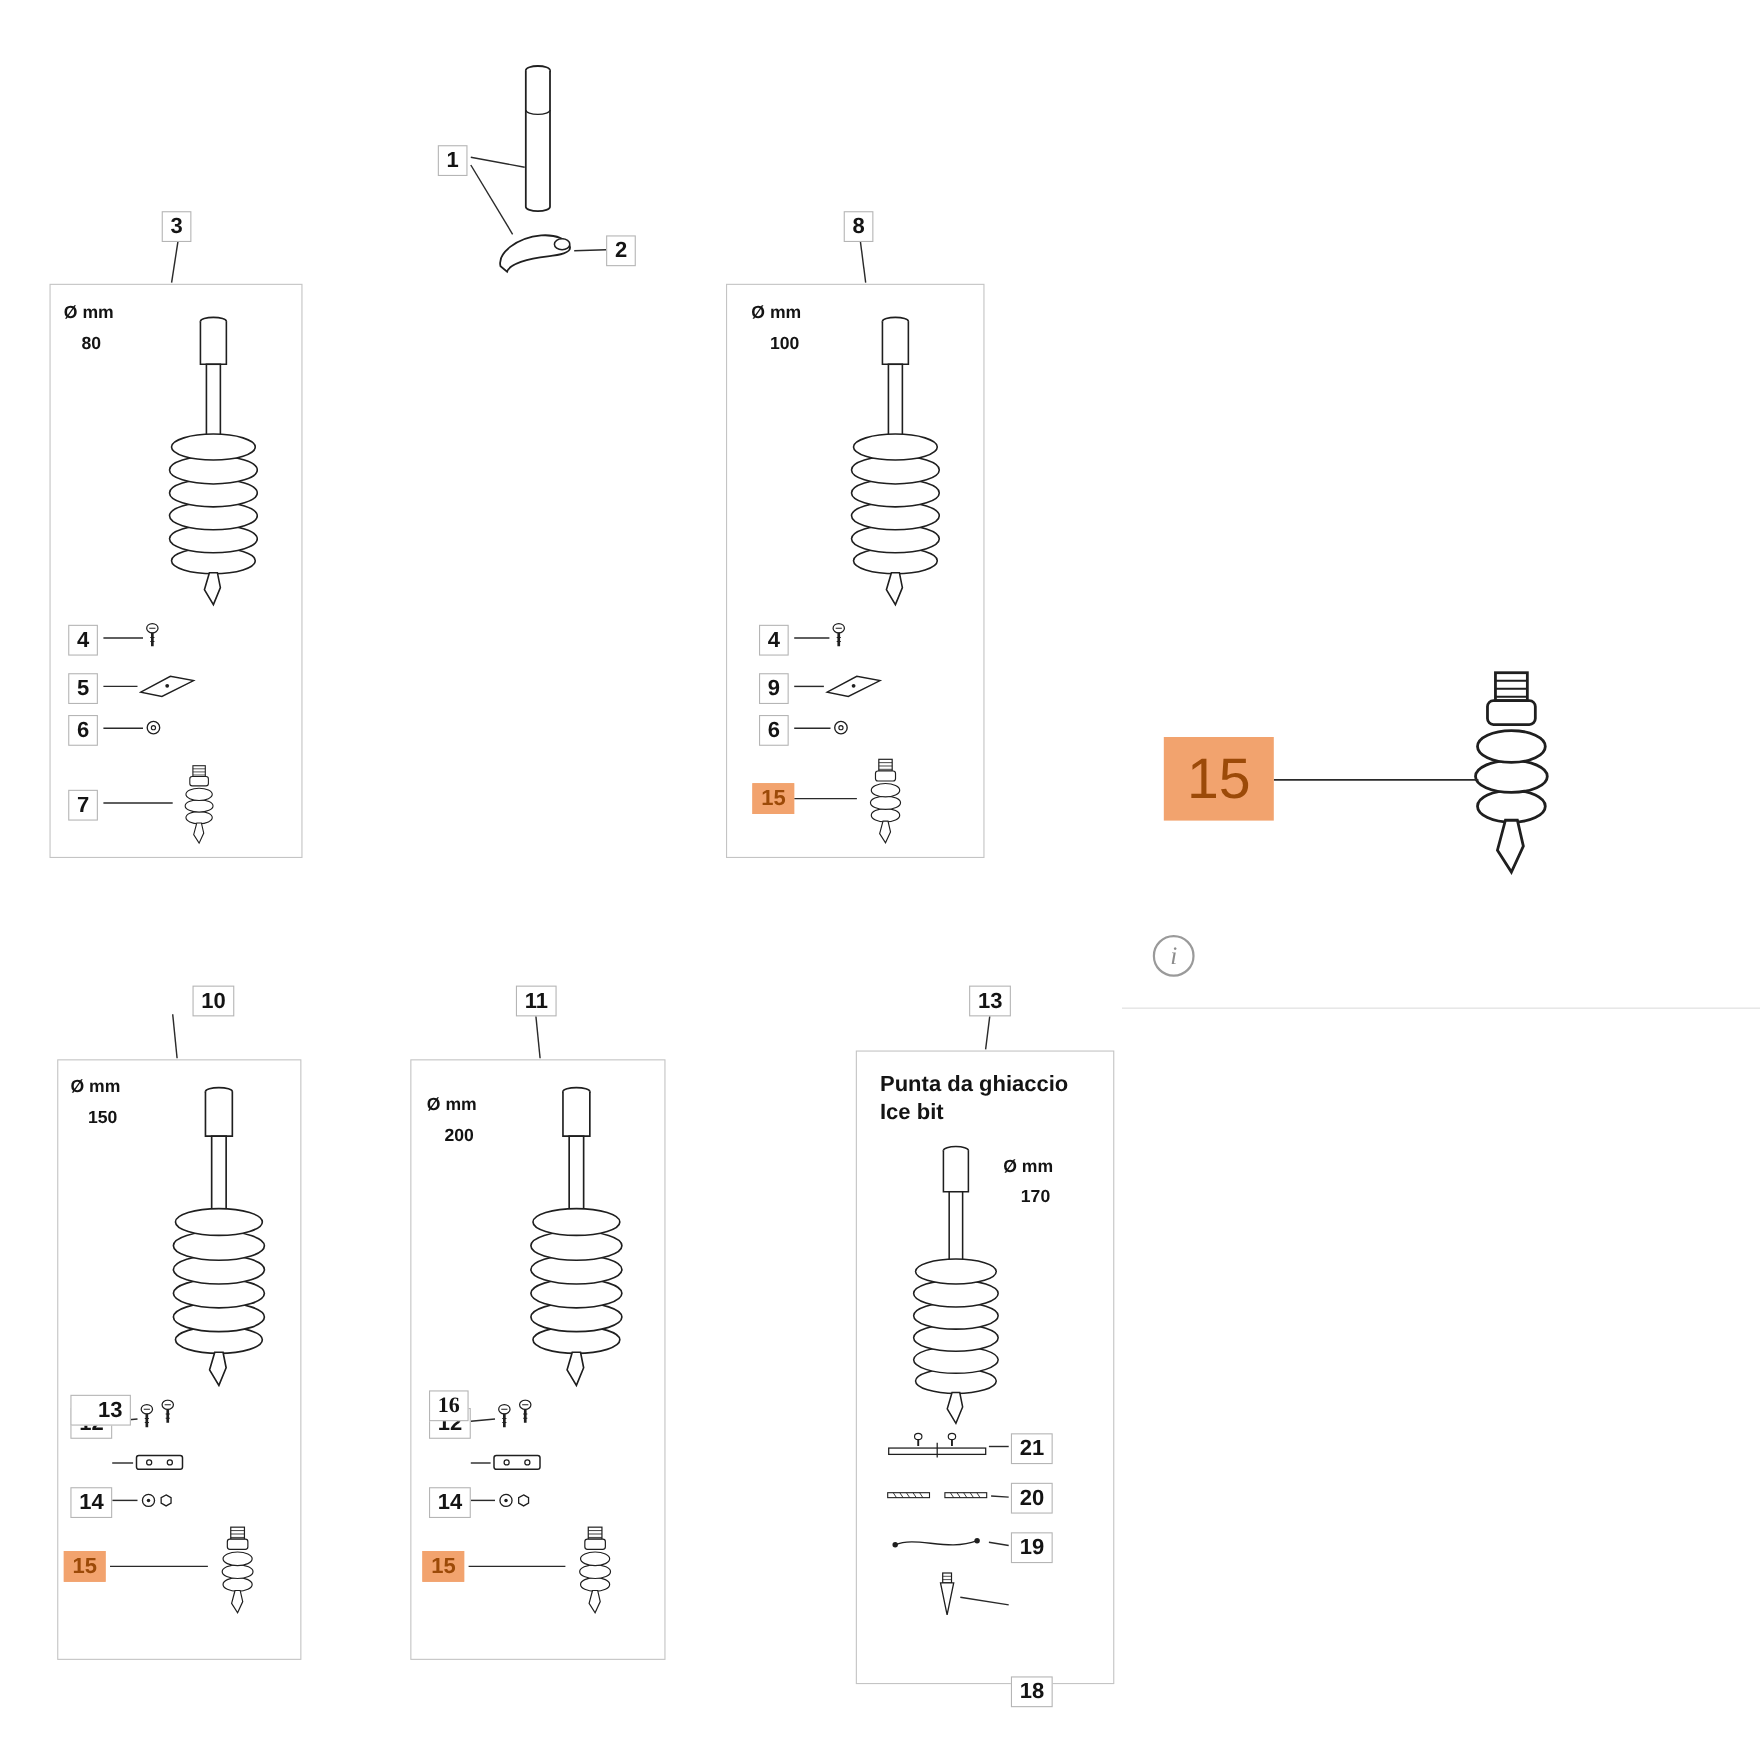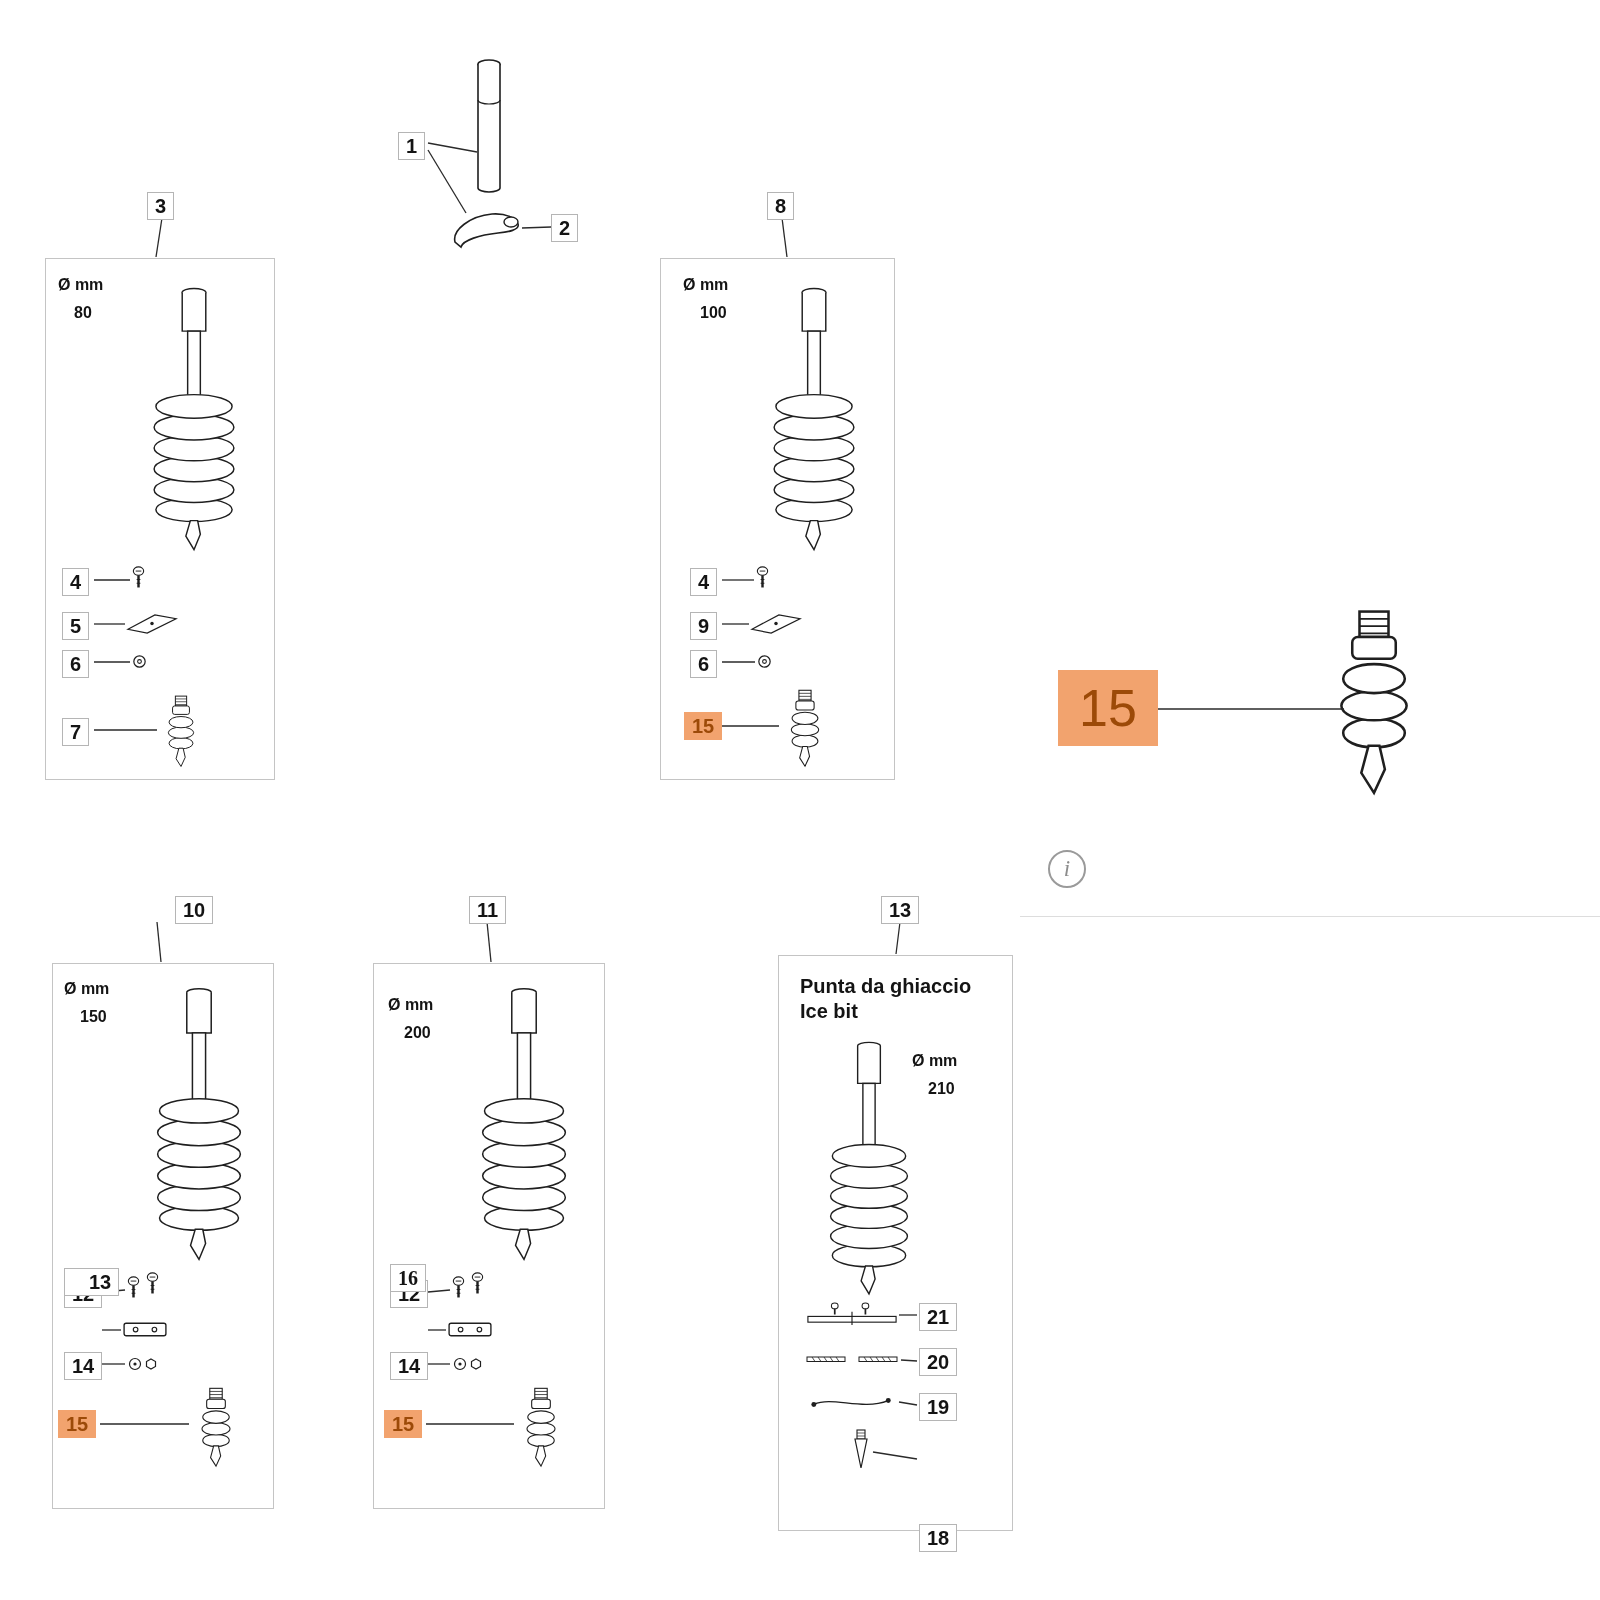--- a/index.html
+++ b/index.html
@@ -260,21 +260,21 @@
   <div class="dia" style="left:388px; top:996px;">Ø mm</div>
   <div class="dia" style="left:404px; top:1024px;">200</div>
   <div class="callout" style="left:390px; top:1280px;">12</div>
   <div class="callout" style="left:390px; top:1264px;font-family:Liberation Serif, serif;">16</div>
   <div class="callout" style="left:390px; top:1352px;">14</div>
   <div class="callout highlight" style="left:384px; top:1410px;">15</div>
 
   <div class="box-title" style="left:800px; top:975px;">Punta da ghiaccio</div>
   <div class="box-title" style="left:800px; top:1000px;">Ice bit</div>
   <div class="dia" style="left:912px; top:1052px;">Ø mm</div>
-  <div class="dia" style="left:928px; top:1080px;">210</div>
+  <div class="dia" style="left:928px; top:1080px;">170</div>
   <div class="callout" style="left:919px; top:1303px;">21</div>
   <div class="callout" style="left:919px; top:1348px;">20</div>
   <div class="callout" style="left:919px; top:1393px;">19</div>
   <div class="callout" style="left:919px; top:1524px;">18</div>
 
   <div id="selected-ref">15</div>
 
   <div id="info-bar">
     <div id="info-icon">
       <span>i</span>

